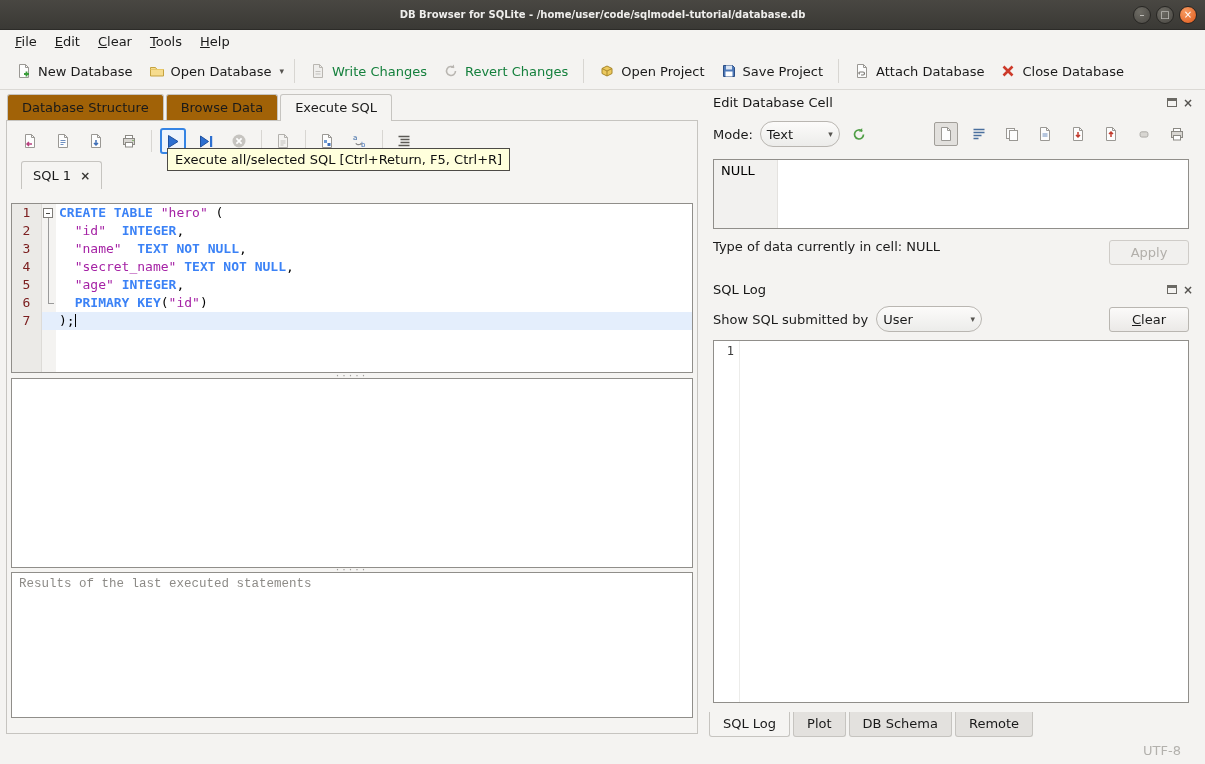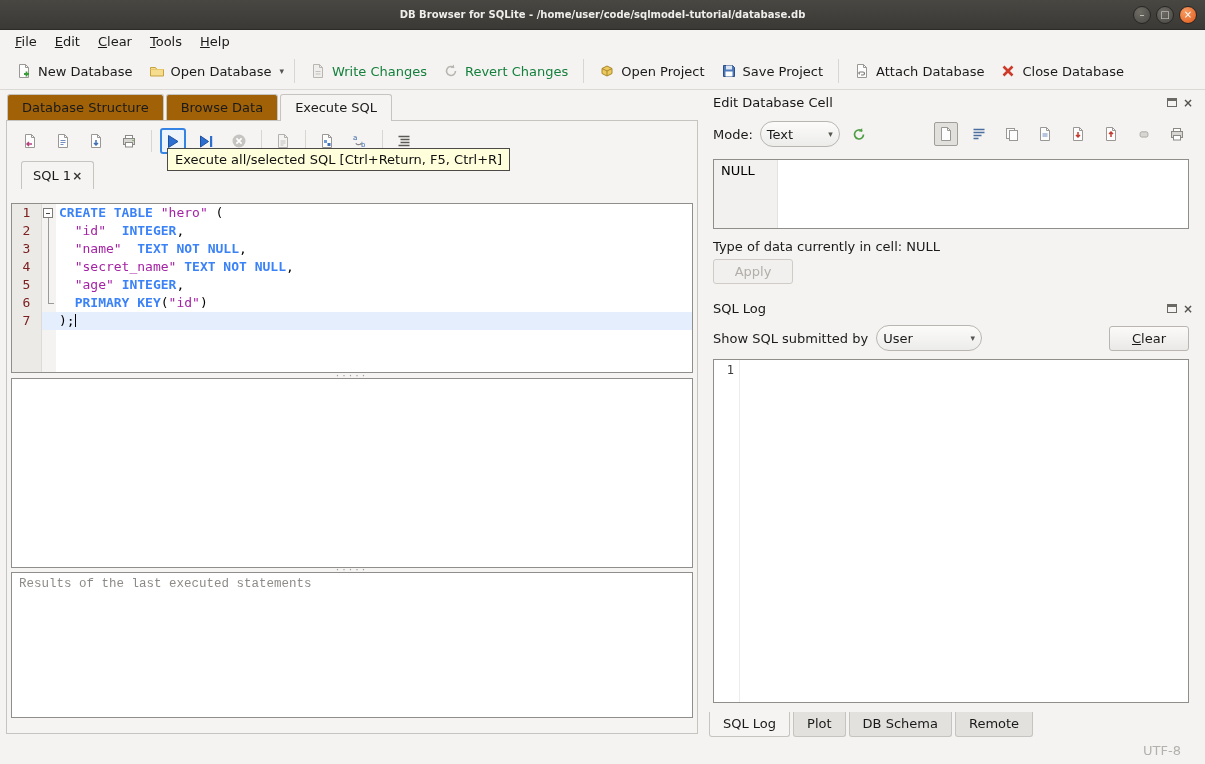--- a/index.html
+++ b/index.html
@@ -44,21 +44,21 @@
   .lp-body { position:absolute; left:0; top:26px; right:0; bottom:0;
     border:1px solid #c6c4c0; background:#f5f4f2; }
 
   .sql-toolbar { height:40px; display:flex; align-items:center; padding:0 10px; }
   .icon-btn { width:26px; height:26px; display:flex; align-items:center; justify-content:center;
     border-radius:3px; margin-right:7px; }
   .icon-btn.focused { border:2px solid #3584e4; background:#eef4fc; }
   .sqltb-sep { width:1px; height:22px; background:#d8d6d2; margin:0 8px 0 2px; }
 
   .sqltab-row { position:relative; height:28px; padding-left:14px; display:flex; }
-  .sql-tab { display:flex; align-items:center; gap:1px; background:#f5f4f2;
+  .sql-tab { display:flex; align-items:center; gap:9px; background:#f5f4f2;
     border:1px solid #c6c4c0; border-bottom:none; border-radius:3px 3px 0 0; padding:0 11px; height:28px; }
   .sql-tab-close { color:#3a3936; font-weight:bold; font-size:12px; }
 
   .tooltip { position:absolute; left:160px; top:-13px; z-index:6; background:#ffffdc;
     border:1px solid #4c4a46; padding:3px 7px; font-size:13px; color:#111; white-space:nowrap; }
 
   .editor { position:absolute; left:4px; right:4px; top:82px; height:170px;
     border:1px solid #908e8a; background:#fff;
     font-family:"DejaVu Sans Mono","Liberation Mono",monospace; font-size:13px; }
   .editor-lines { display:flex; flex-direction:column; height:100%; overflow:hidden; }
@@ -103,21 +103,21 @@
     background:linear-gradient(#fcfbfa,#ececea); border:1px solid #b9b6b1; border-radius:13px;
     height:26px; padding:0 6px; gap:10px; }
   .combo .carat { font-size:9px; color:#55534f; }
   .cell-icons { display:flex; align-items:center; gap:9px; margin-left:auto; }
   .mini-btn { width:24px; height:24px; display:flex; align-items:center; justify-content:center; border-radius:2px; }
   .mini-btn.pressed { border:1px solid #a19e99; background:#e2e0dd; }
 
   .cell-editor { margin:6px 8px 4px; height:70px; border:1px solid #908e8a; background:#fff; display:flex; }
   .cell-gutter { width:64px; background:#f2f1ef; border-right:1px solid #e4e2df; padding:3px 0 0 7px; color:#000; }
 
-  .info-row { display:flex; padding:4px 8px 0;flex-direction:column; }
+  .info-row { display:flex; padding:4px 8px 0; }
   .info-texts { flex:1; }
   .info-line { padding:2px 0; }
   .btn { display:inline-block; background:linear-gradient(#fbfaf9,#ebe9e7); border:1px solid #b9b6b1;
     border-radius:3px; height:25px; line-height:23px; text-align:center; padding:0 14px; }
   .btn.disabled { color:#b2afaa; background:#f1f0ee; border-color:#cfccc8; }
   .btn-apply { width:80px; margin-top:3px; }
   .btn-clear { width:80px; }
   .btn-clear .mnemonic { display:inline-block; }
   .btn-clear .mnemonic::first-letter { text-decoration:underline; }
 

